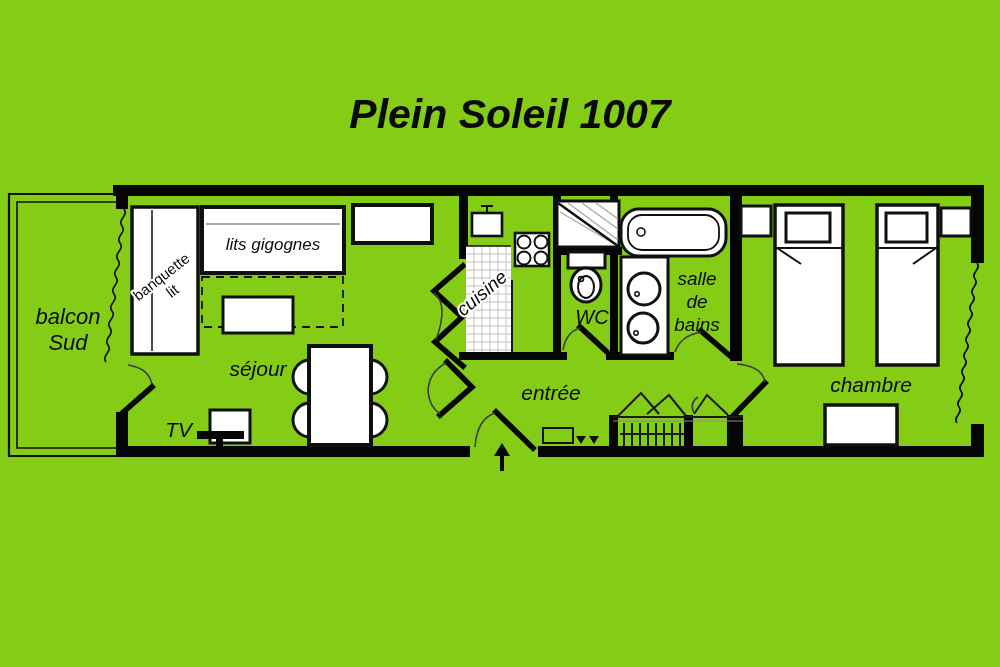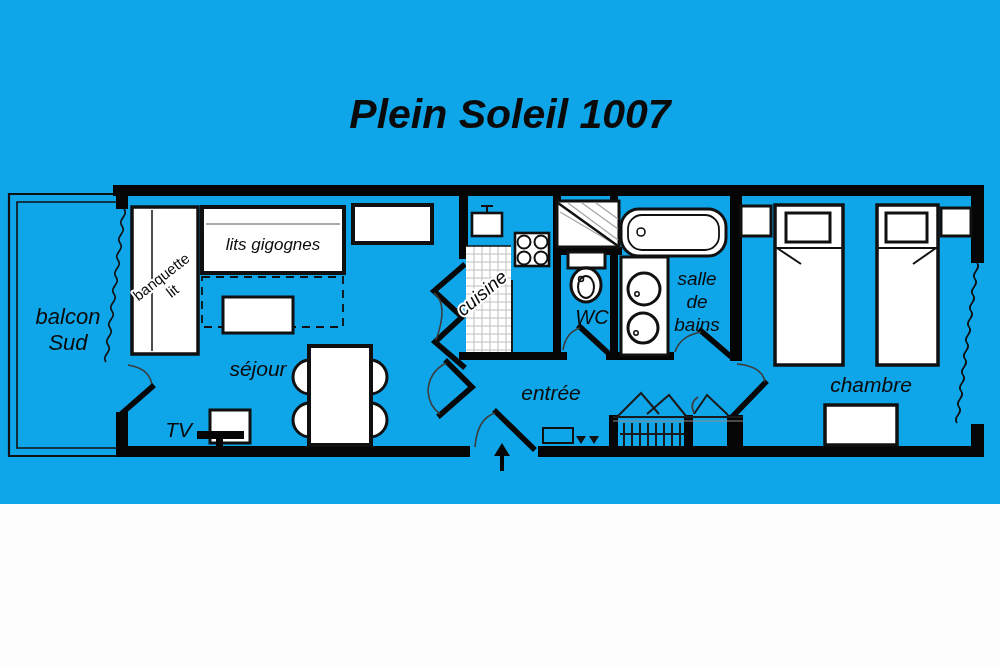--- a/index.html
+++ b/index.html
@@ -1,16 +1,16 @@
 <!DOCTYPE html>
 <html><head>
 <meta charset="utf-8">
 <style>
   html,body{margin:0;padding:0;background:#fdfdfd;}
-  #page{position:relative;width:1000px;height:504px;background:#0ea5e9;overflow:hidden;
+  #page{position:relative;width:1000px;height:667px;background:#84cc16;overflow:hidden;
         font-family:"Liberation Sans",sans-serif;}
   svg{position:absolute;left:0;top:0;}
   text{font-family:"Liberation Sans",sans-serif;fill:#0a0a0a;}
   .title{font-size:41px;font-weight:bold;font-style:italic;}
   .lbl{font-style:italic;}
   .halo{paint-order:stroke;stroke:#ffffff;stroke-width:4px;stroke-linejoin:round;}
   .w{fill:#050505;stroke:none;}
   .ol{fill:#ffffff;stroke:#101010;}
   .ln{fill:none;stroke:#101010;}
   .arc{fill:none;stroke:#3c3c3c;stroke-width:1.6;}

